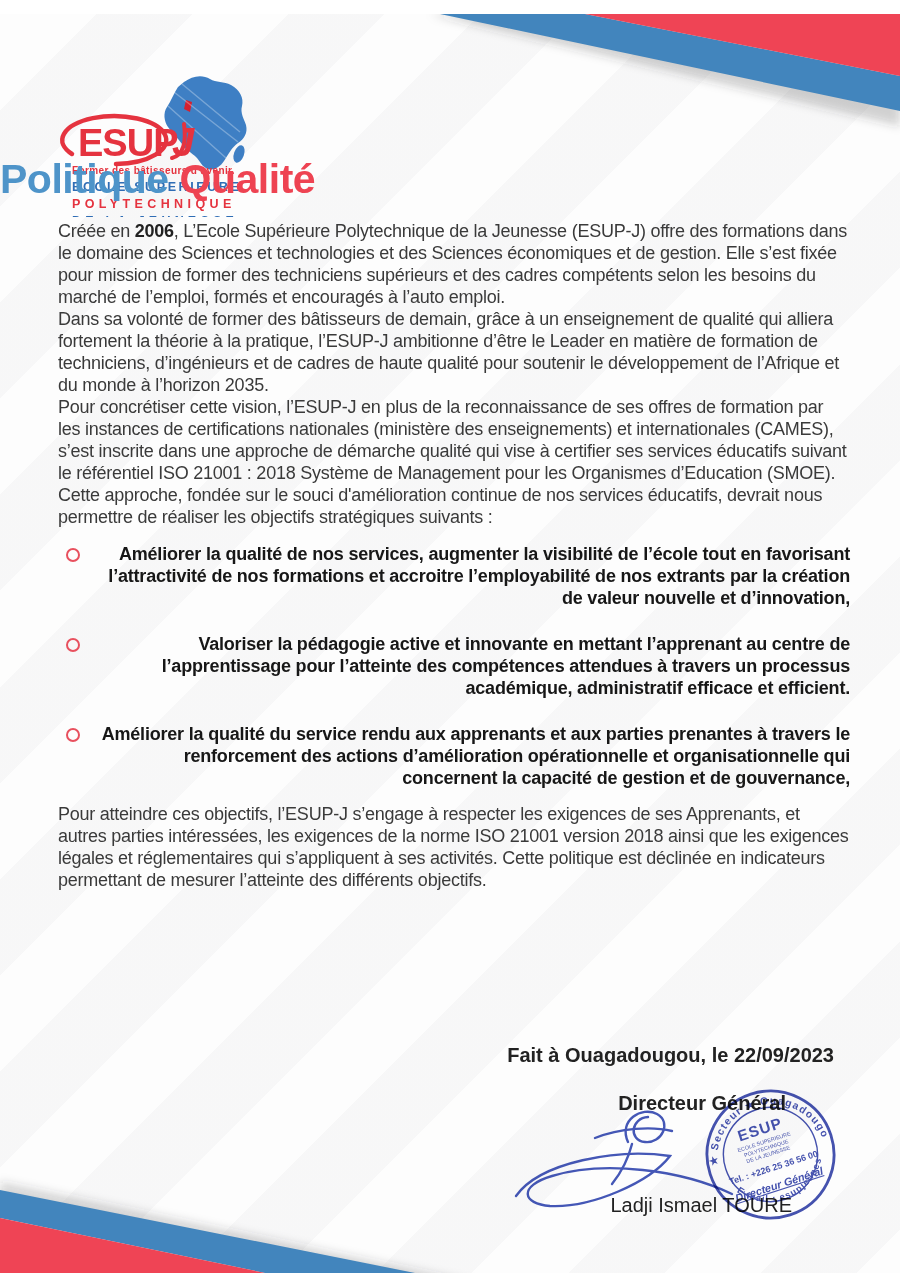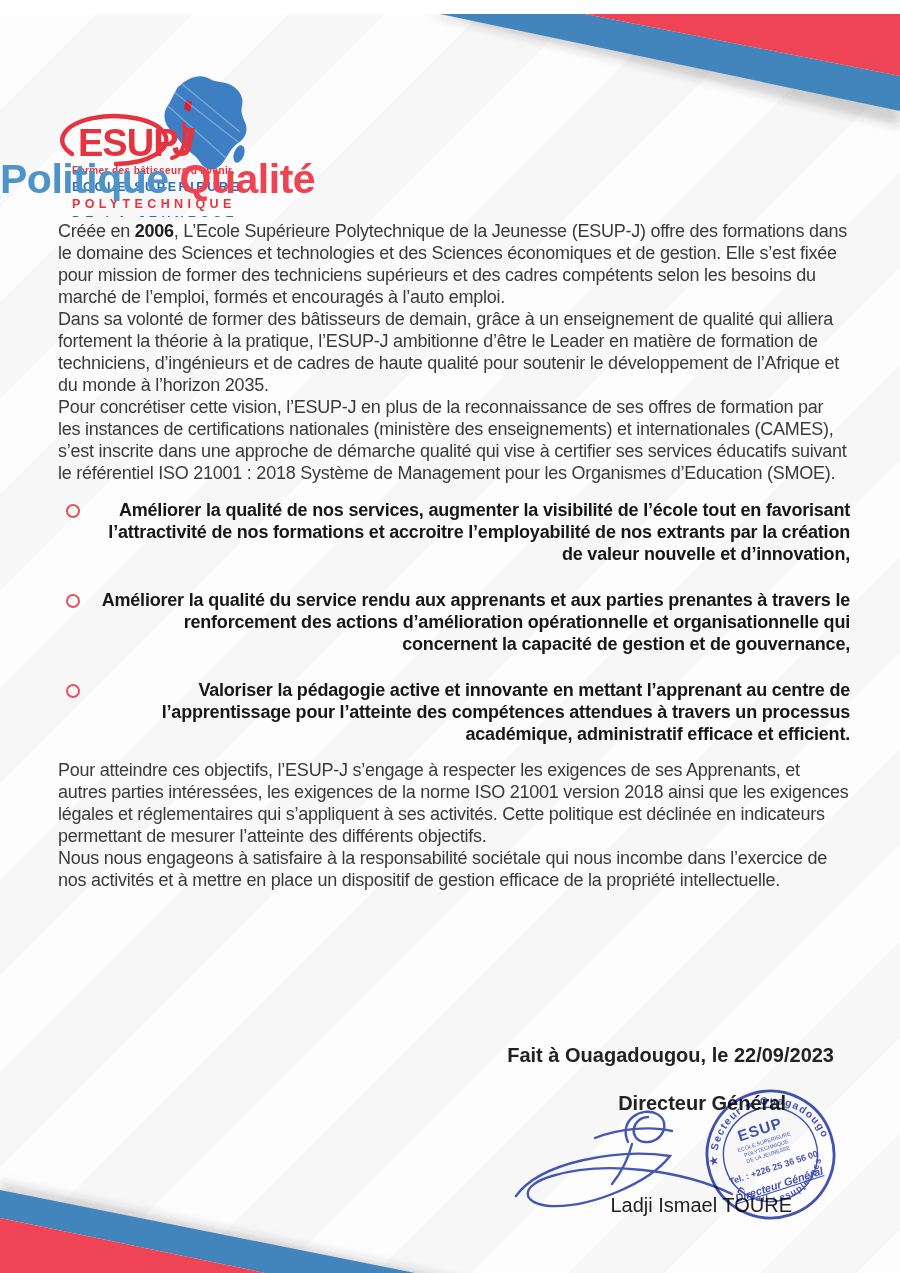--- a/index.html
+++ b/index.html
@@ -101,29 +101,29 @@
   </svg>
 
   <div class="title">
     <span class="w1">Politique</span><span class="w2">Qualité</span>
   </div>
 
   <div class="body">
     <p><span>Créée en </span><b>2006</b><span>, L’Ecole Supérieure Polytechnique de la Jeunesse (ESUP-J) offre des formations dans le domaine des Sciences et technologies et des Sciences économiques et de gestion. Elle s’est fixée pour mission de former des techniciens supérieurs et des cadres compétents selon les besoins du marché de l’emploi, formés et encouragés à l’auto emploi.</span></p>
     <p>Dans sa volonté de former des bâtisseurs de demain, grâce à un enseignement de qualité qui alliera fortement la théorie à la pratique, l’ESUP-J ambitionne d’être le Leader en matière de formation de techniciens, d’ingénieurs et de cadres de haute qualité pour soutenir le développement de l’Afrique et du monde à l’horizon 2035.</p>
     <p>Pour concrétiser cette vision, l’ESUP-J en plus de la reconnaissance de ses offres de formation par les instances de certifications nationales (ministère des enseignements) et internationales (CAMES), s’est inscrite dans une approche de démarche qualité qui vise à certifier ses services éducatifs suivant le référentiel ISO 21001 : 2018 Système de Management pour les Organismes d’Education (SMOE).</p>
+    <p>Cette approche, fondée sur le souci d'amélioration continue de nos services éducatifs, devrait nous permettre de réaliser les objectifs stratégiques suivants :</p>
 
     <ul class="objectives">
       <li><span class="bullet-marker"></span><span>Améliorer la qualité de nos services, augmenter la visibilité de l’école tout en favorisant l’attractivité de nos formations et accroitre l’employabilité de nos extrants par la création de valeur nouvelle et d’innovation,</span></li>
+      <li><span class="bullet-marker"></span><span>Valoriser la pédagogie active et innovante en mettant l’apprenant au centre de l’apprentissage pour l’atteinte des compétences attendues à travers un processus académique, administratif efficace et efficient.</span></li>
       <li><span class="bullet-marker"></span><span>Améliorer la qualité du service rendu aux apprenants et aux parties prenantes à travers le renforcement des actions d’amélioration opérationnelle et organisationnelle qui concernent la capacité de gestion et de gouvernance,</span></li>
-      <li><span class="bullet-marker"></span><span>Valoriser la pédagogie active et innovante en mettant l’apprenant au centre de l’apprentissage pour l’atteinte des compétences attendues à travers un processus académique, administratif efficace et efficient.</span></li>
     </ul>
 
     <p>Pour atteindre ces objectifs, l’ESUP-J s’engage à respecter les exigences de ses Apprenants, et autres parties intéressées, les exigences de la norme ISO 21001 version 2018 ainsi que les exigences légales et réglementaires qui s’appliquent à ses activités. Cette politique est déclinée en indicateurs permettant de mesurer l’atteinte des différents objectifs.</p>
-    <p>Nous nous engageons à satisfaire à la responsabilité sociétale qui nous incombe dans l’exercice de nos activités et à mettre en place un dispositif de gestion efficace de la propriété intellectuelle.</p>
   </div>
 
   <div class="dateline">Fait à Ouagadougou, le 22/09/2023</div>
   <div class="role">Directeur Général</div>
   <div class="signer">Ladji Ismael TOURE</div>
 
   <svg class="stamp" viewBox="0 0 160 160">
     <g fill="none" stroke="#2b3aa5">
       <circle cx="80" cy="80" r="58" stroke-width="2.6"></circle>
       <circle cx="80" cy="80" r="43" stroke-width="1.3"></circle>

